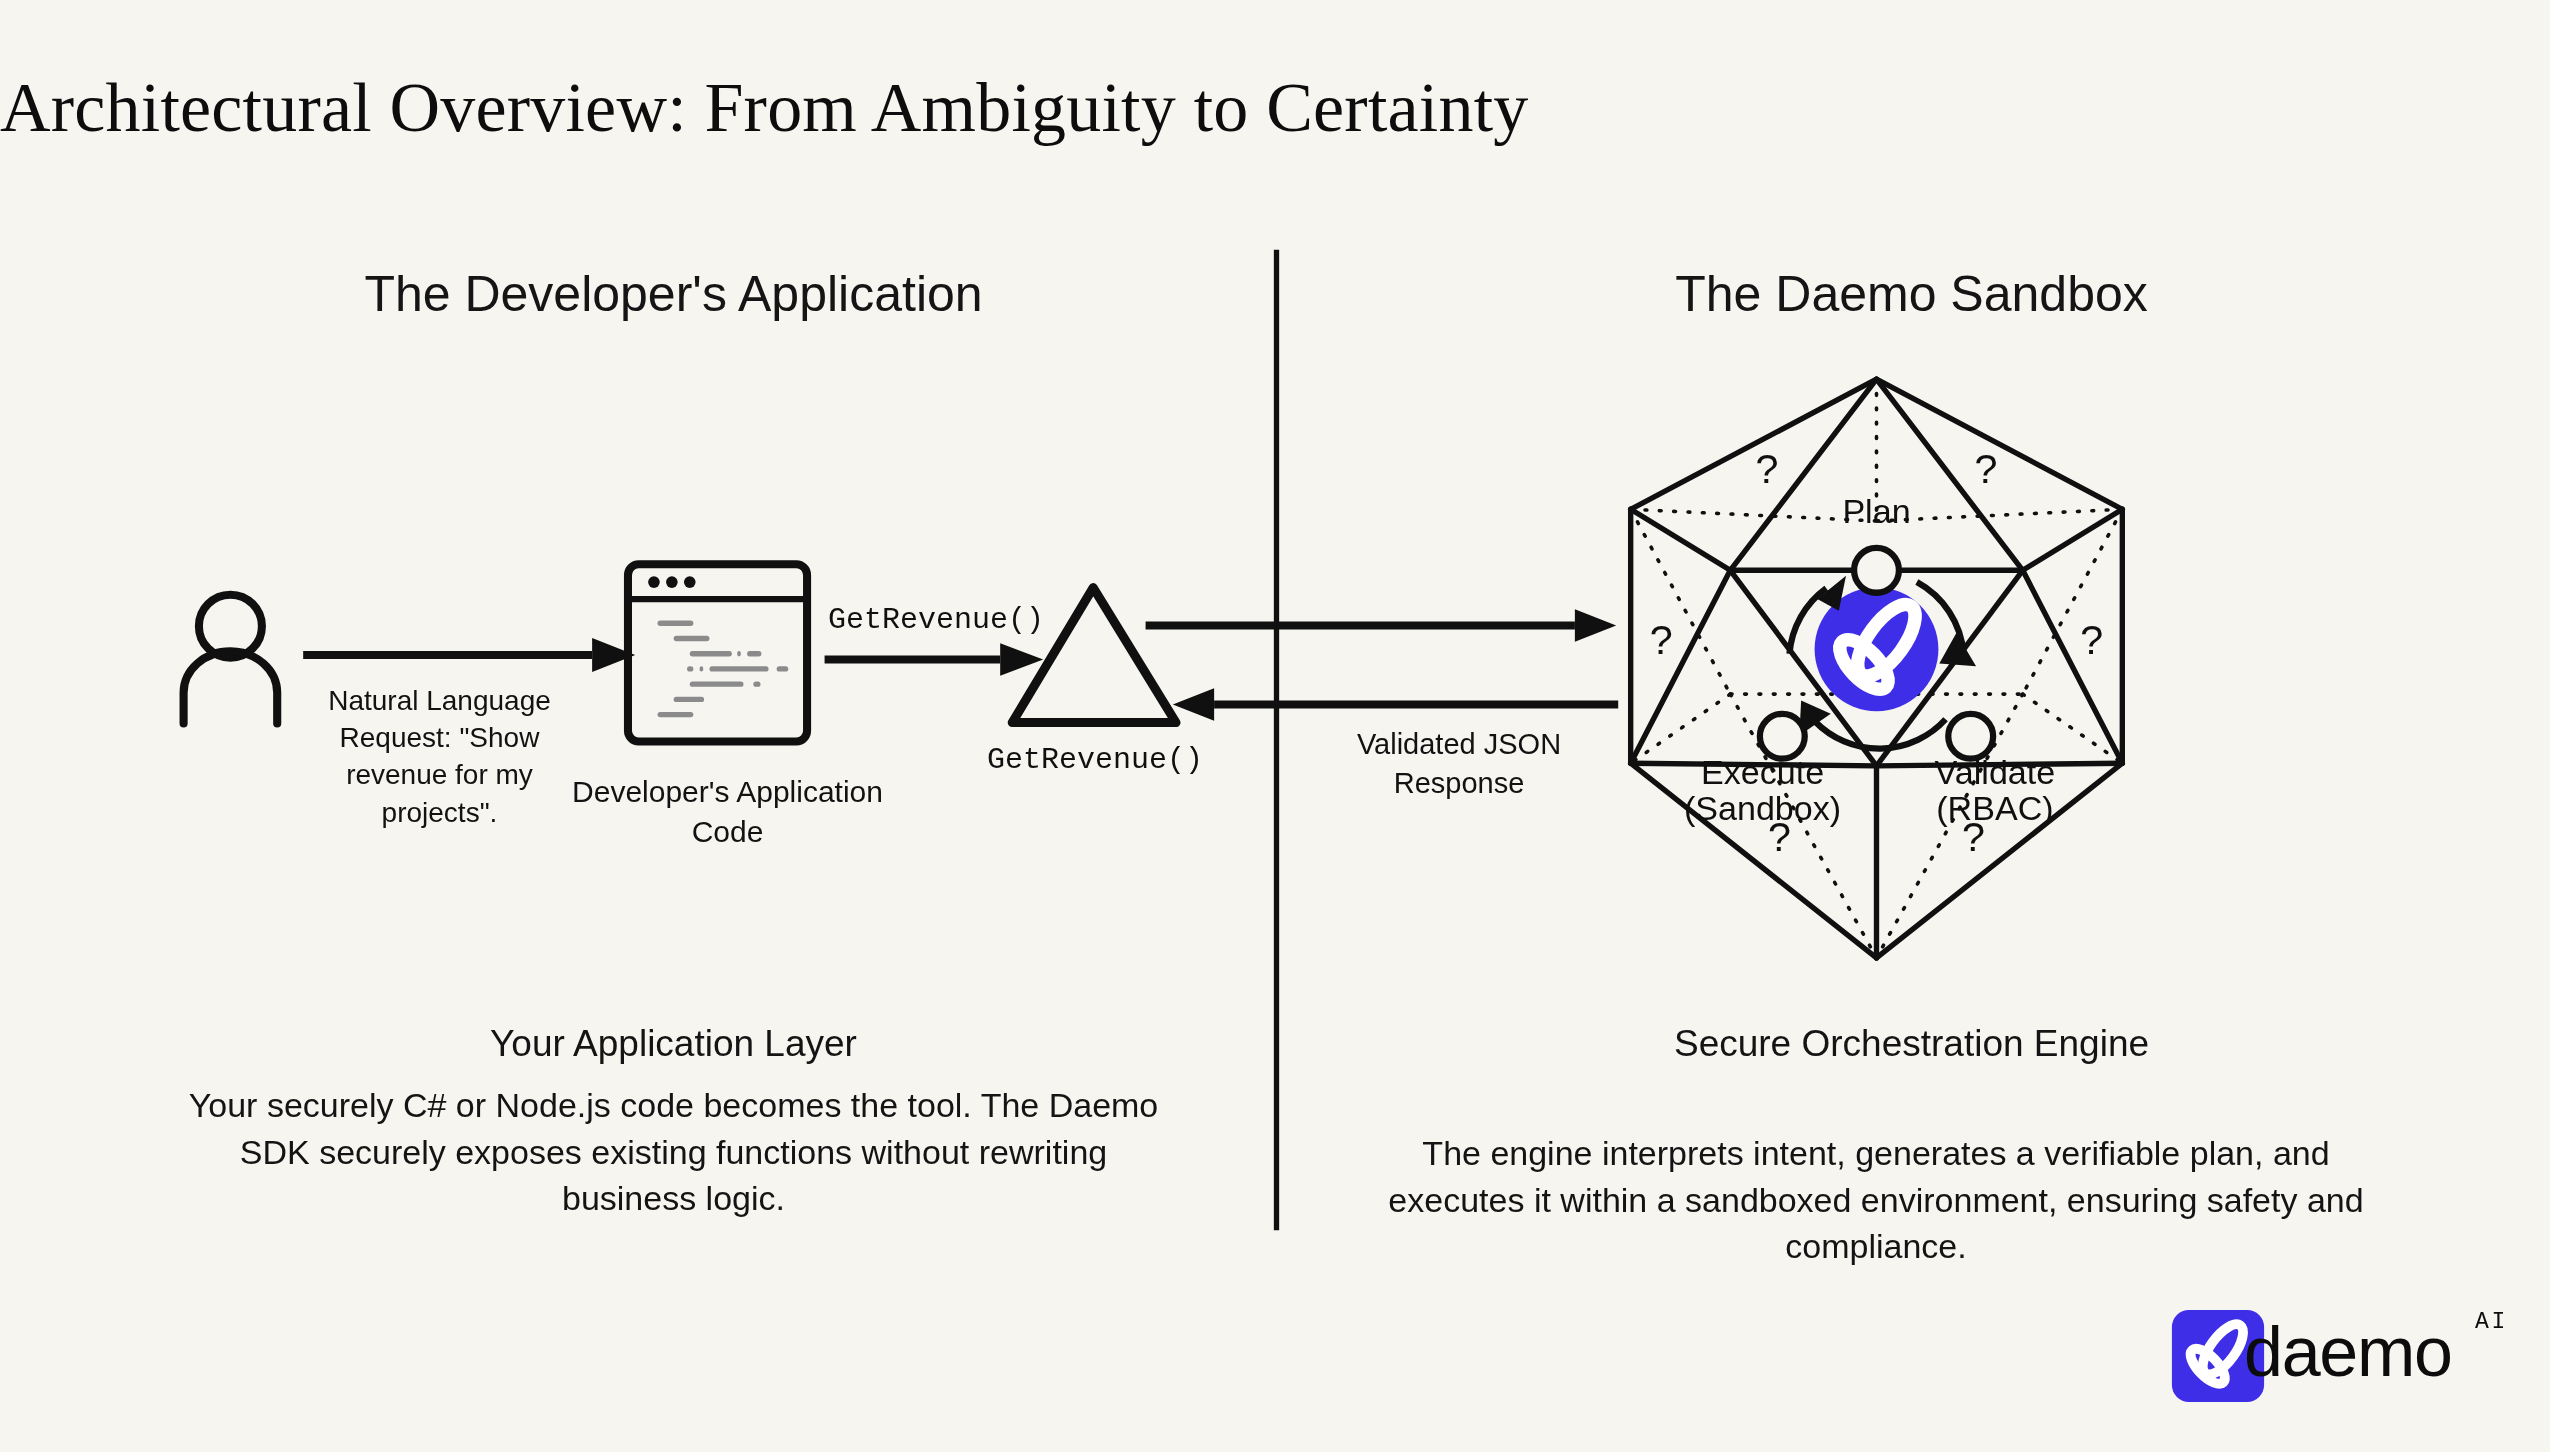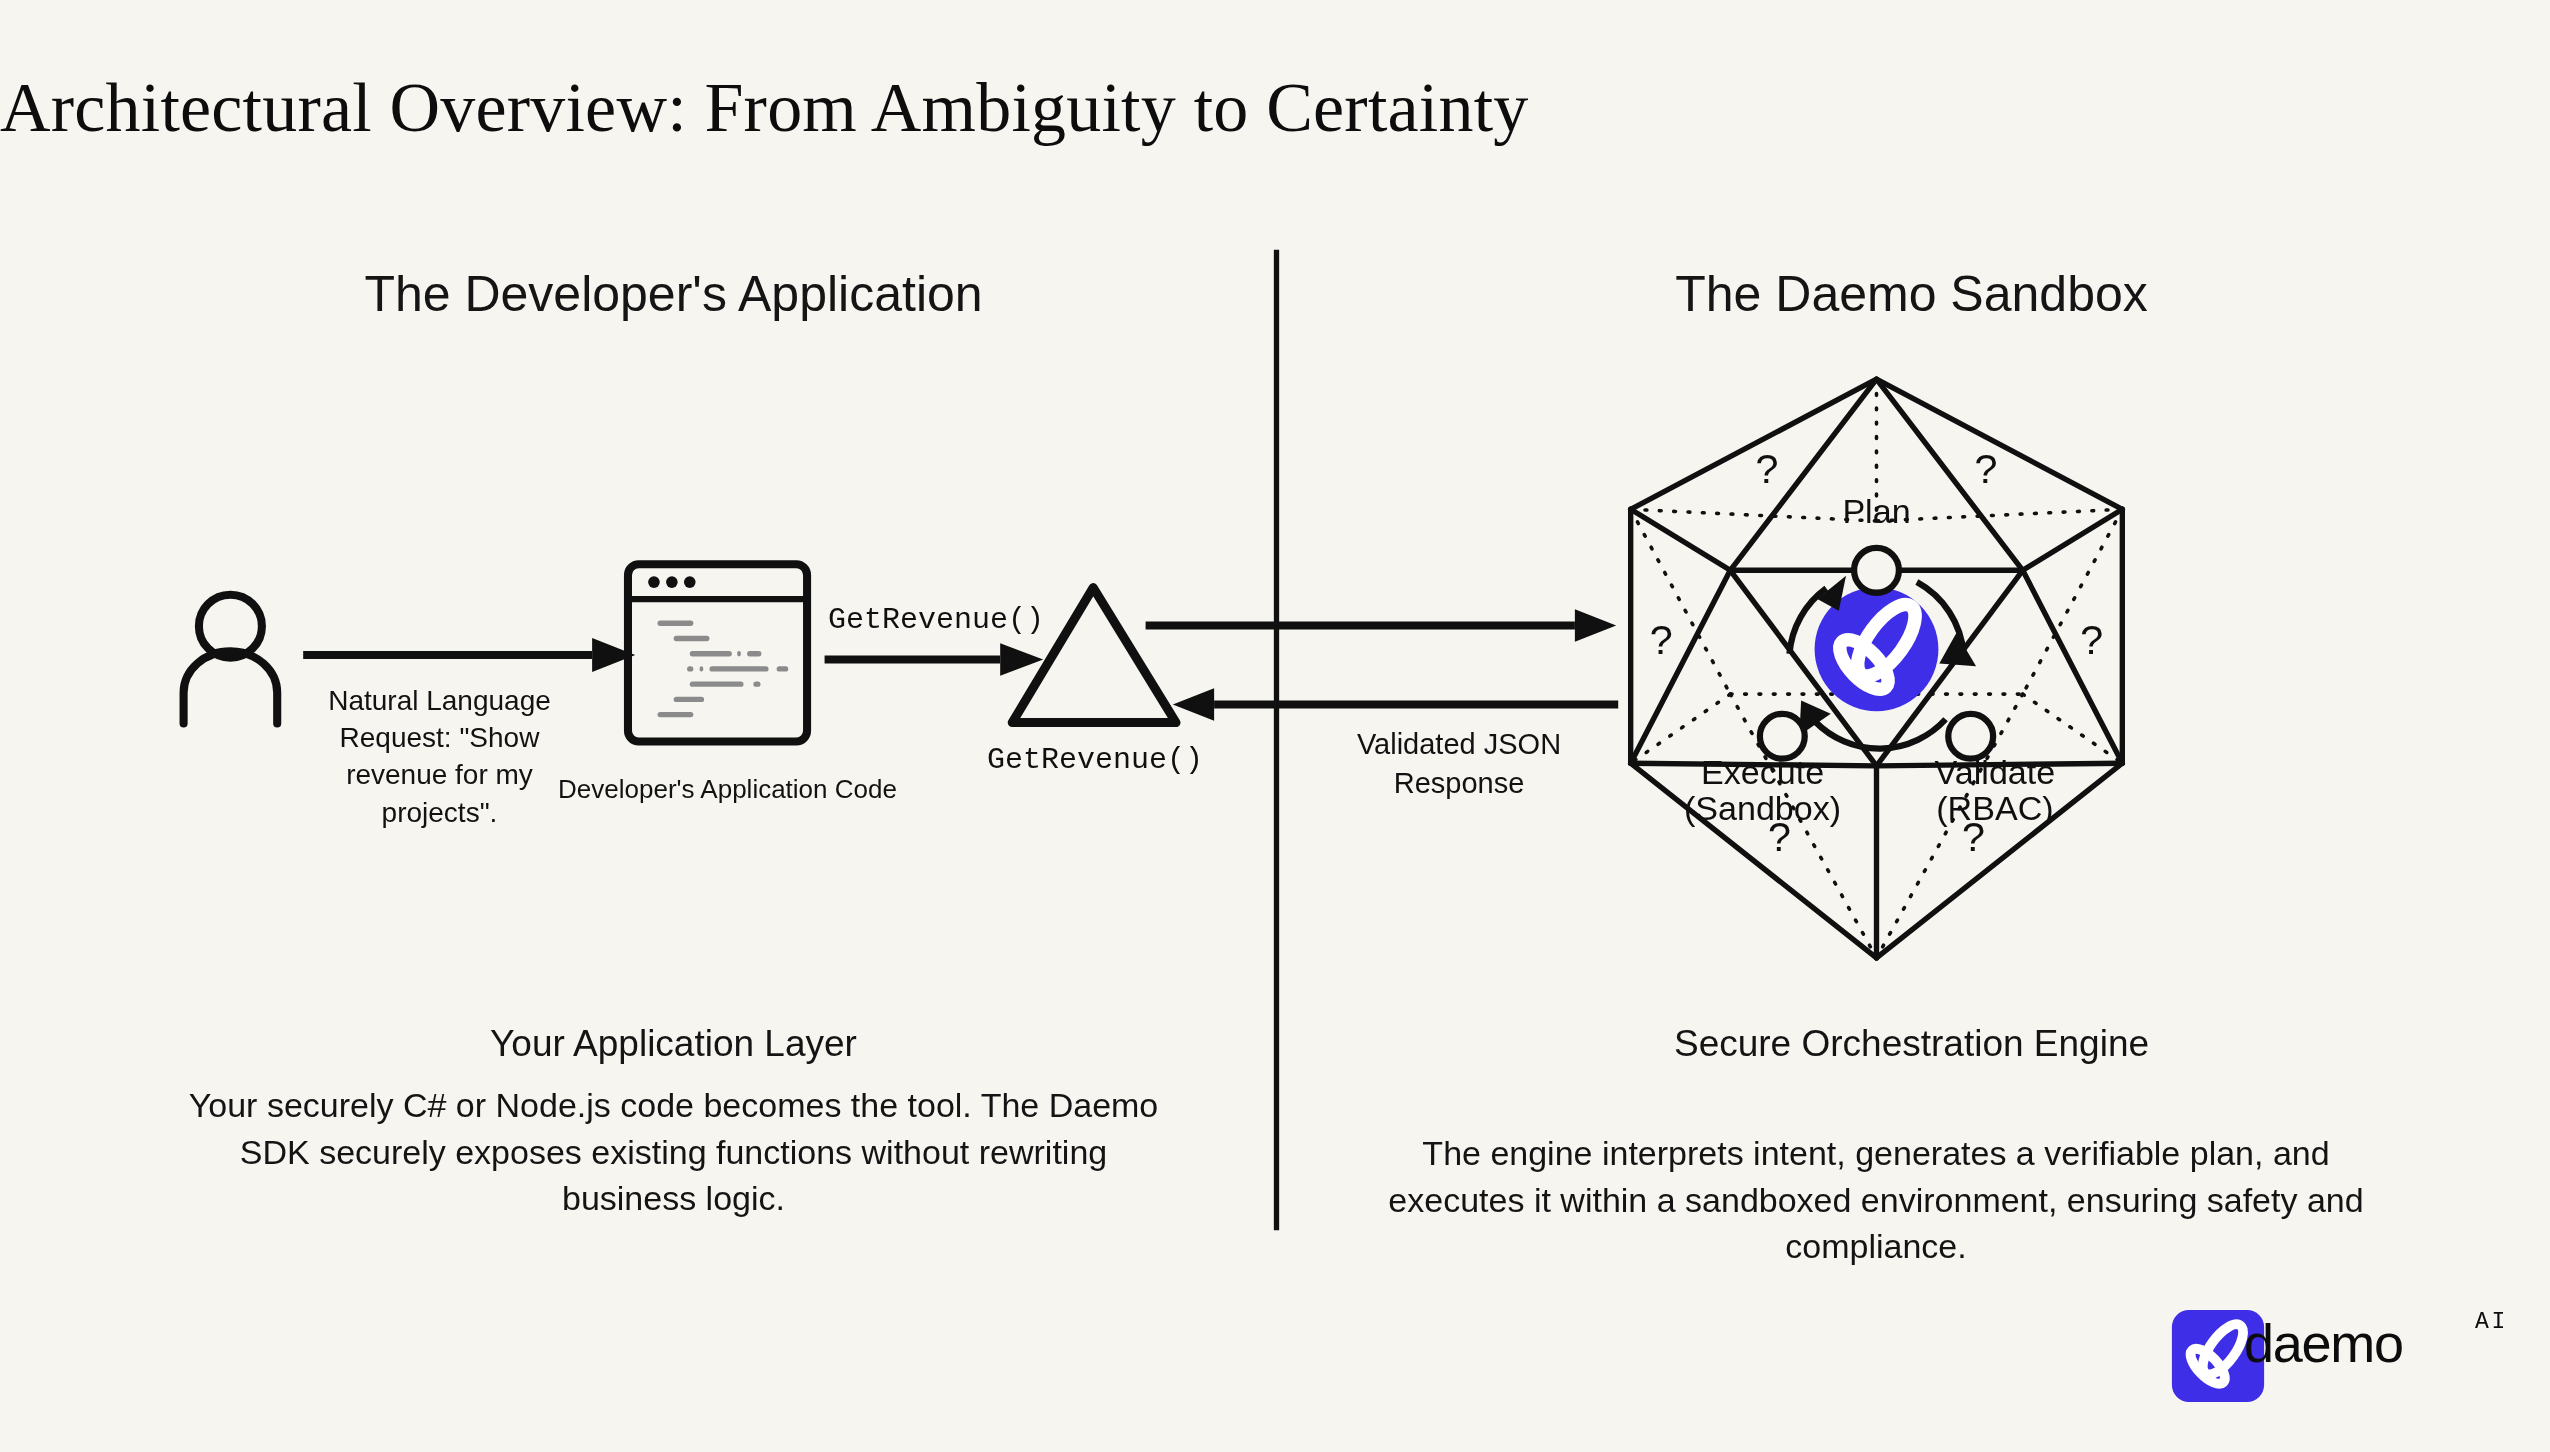--- a/index.html
+++ b/index.html
@@ -70,38 +70,38 @@
   #body-right { left: 1387px; top: 1130px; width: 978px; text-align: center; }
 
   .flow-label {
     position: absolute;
     text-align: center;
     font-size: 28px;
     line-height: 1.33;
     color: #121212;
   }
   #label-nl       { left: 296px;  top: 682px; width: 287px; }
-  #label-devcode  { left: 539px;  top: 772px; width: 377px; font-size: 26px; }
+  #label-devcode  { left: 539px;  top: 772px; width: 377px; font-size: 30px; }
   #label-json     { left: 1311px; top: 725px; width: 296px; font-size: 29px; }
 
   .mono-label {
     position: absolute;
     font-family: Liberation Mono, monospace;
     font-size: 30px;
     color: #101010;
     white-space: nowrap;
   }
   #label-getrev-top { left: 828px; top: 603px; }
   #label-getrev-bot { left: 987px; top: 743px; }
 
   #daemo-wordmark {
     position: absolute;
     left: 2244px;
     top: 1312px;
-    font-size: 54px;
+    font-size: 70px;
     font-weight: 400;
     letter-spacing: -1.3px;
     color: #0c0c0c;
     white-space: nowrap;
   }
   #daemo-ai {
     position: absolute;
     left: 2475px;
     top: 1309px;
     font-family: "Liberation Mono", monospace;

